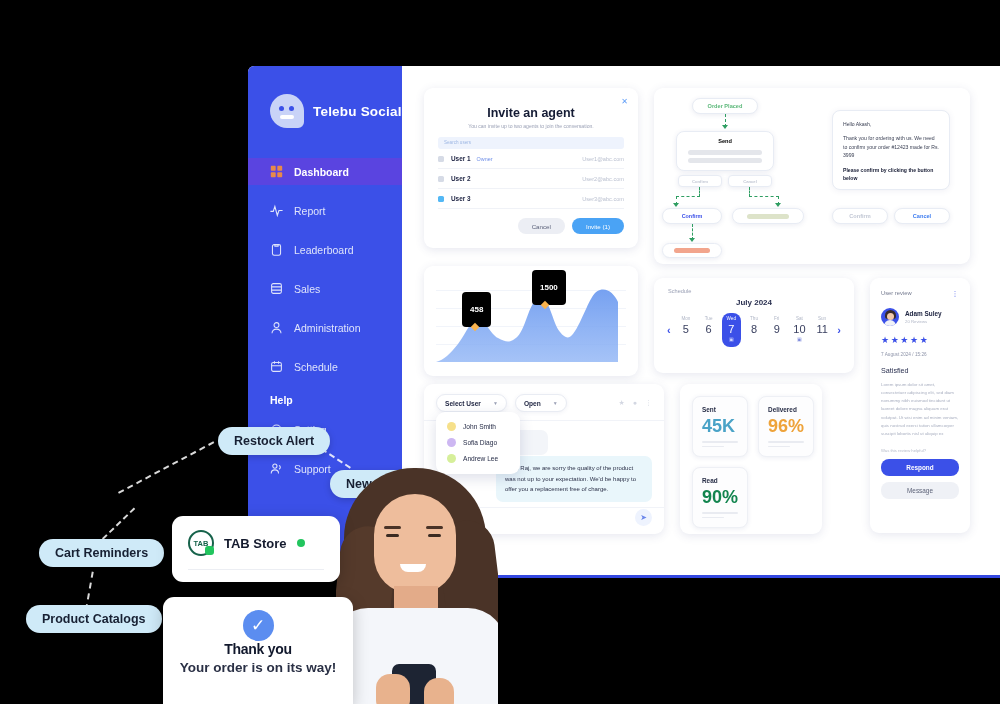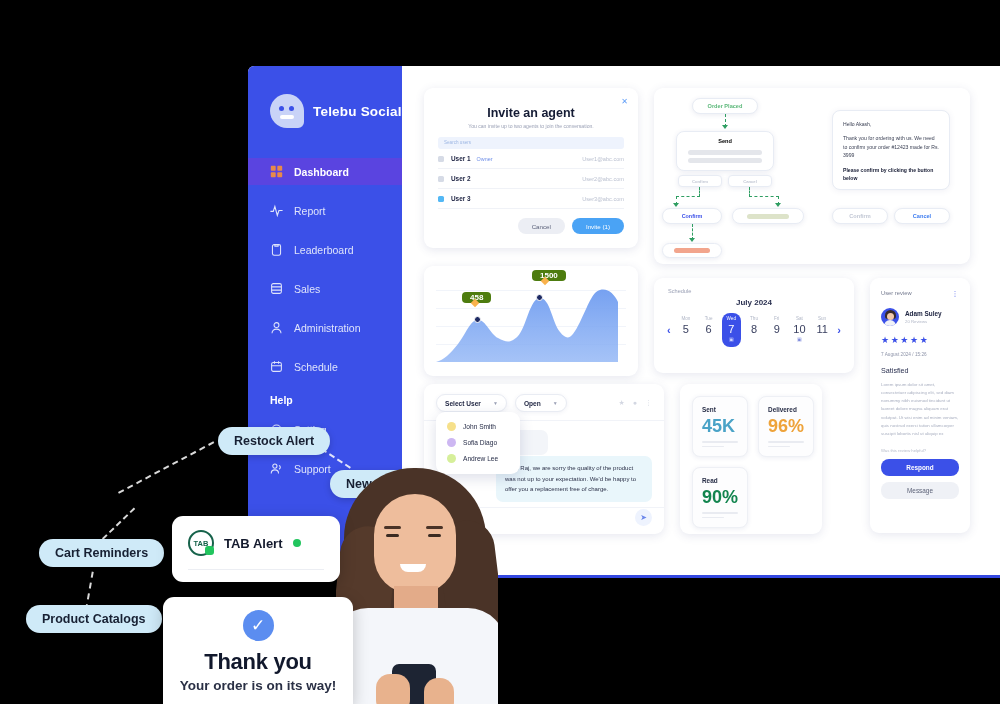--- a/index.html
+++ b/index.html
@@ -96,22 +96,22 @@
   }
   .msgbox p { font-size:5.1px; color:#3b4054; line-height:1.65; margin-bottom:6px; }
   .msgbox p.b { font-weight:700; color:#161b33; }
 
   
   #chart-card { left: 22px; top: 200px; width: 214px; height: 110px; padding: 12px; }
   .chart-wrap { position:relative; width:100%; height:100%; }
   .grid-l { position:absolute; left:0; right:0; height:1px; background:#f1f4fa; }
   .pt { position:absolute; width:7px; height:7px; border-radius:50%; background:#1e2a63; border:1.3px solid #fff; }
   .tip {
-    position:absolute; background:#4d7c0f; color:#fff; font-weight:700;
-    font-size:8px; padding:1px 8px; border-radius:4px;
+    position:absolute; background:#000000; color:#fff; font-weight:700;
+    font-size:8px; padding:13px 8px; border-radius:4px;
   }
   .tip:after{ content:""; position:absolute; left:10px; bottom:-3px; width:6px;height:6px;background:#f9b24c; transform:rotate(45deg);}
 
   
   #sched-card { left: 252px; top: 212px; width: 200px; height: 95px; padding: 10px 8px; }
   .sc-title { font-size:5.6px; color:#9aa0b5; padding-left:6px; }
   .sc-month { text-align:center; font-size:8px; font-weight:700; color:#2a3050; margin-top:4px; }
   .sc-days { display:flex; align-items:center; justify-content:space-between; margin-top:6px; padding:0 3px; }
   .sc-arrow { color:#3b50e8; font-size:11px; font-weight:700; cursor:pointer; padding:0 2px;}
   .sc-day { width:19px; text-align:center; border-radius:8px; padding:3px 0 5px; }
@@ -208,21 +208,21 @@
   
   #thanks-card {
     position:absolute; left:163px; top:597px; width:190px; height:107px;
     background:#fff; border-radius:11px 11px 0 0; box-shadow:0 4px 16px rgba(0,0,0,.22); z-index:36;
     padding:13px 12px; text-align:center;
   }
   .check {
     width:31px;height:31px;border-radius:50%;background:#5b8df0;color:#fff;
     display:flex;align-items:center;justify-content:center;font-size:17px;margin:0 auto;
   }
-  .ty-title { font-size:22px; font-weight:700; color:#11182c; margin-top:8px; letter-spacing:-.3px; }
+  .ty-title { font-size:14px; font-weight:700; color:#11182c; letter-spacing:-.3px; }
   .ty-sub { font-size:13.5px; font-weight:700; color:#2a3045; margin-top:3px; }
 
   
   .woman {
     position:absolute; left:336px; top:468px; width:162px; height:236px; z-index:32; overflow:hidden;
   }
   .w-hair { position:absolute; left:8px; top:0; width:142px; height:150px; border-radius:70px 70px 46px 46px; background:#4a3327; }
   .w-hair2{ position:absolute; left:-2px; top:58px; width:56px; height:170px; border-radius:28px; background:#553a2b; transform:rotate(6deg); }
   .w-hair3{ position:absolute; right:-4px; top:52px; width:56px; height:176px; border-radius:28px; background:#4a3327; transform:rotate(-7deg); }
   .w-face { position:absolute; left:38px; top:26px; width:82px; height:100px; border-radius:41px 41px 38px 38px; background:#eebd9c; }
@@ -580,21 +580,21 @@
       <span class="w-hand"></span>
       <span class="w-hand2"></span>
   </div>
 
   <div id="tab-card">
     <div class="tab-row">
       <div class="tab-logo">
         <span>TAB</span>
         <span class="gdot"></span>
       </div>
-      <span class="tab-name">TAB Alert</span>
+      <span class="tab-name">TAB Store</span>
       <span class="tab-online"></span>
     </div>
     <div class="tab-rule"></div>
   </div>
 
   <div id="thanks-card">
     <div class="check">✓</div>
     <div class="ty-title">Thank you</div>
     <div class="ty-sub">Your order is on its way!</div>
   </div>

